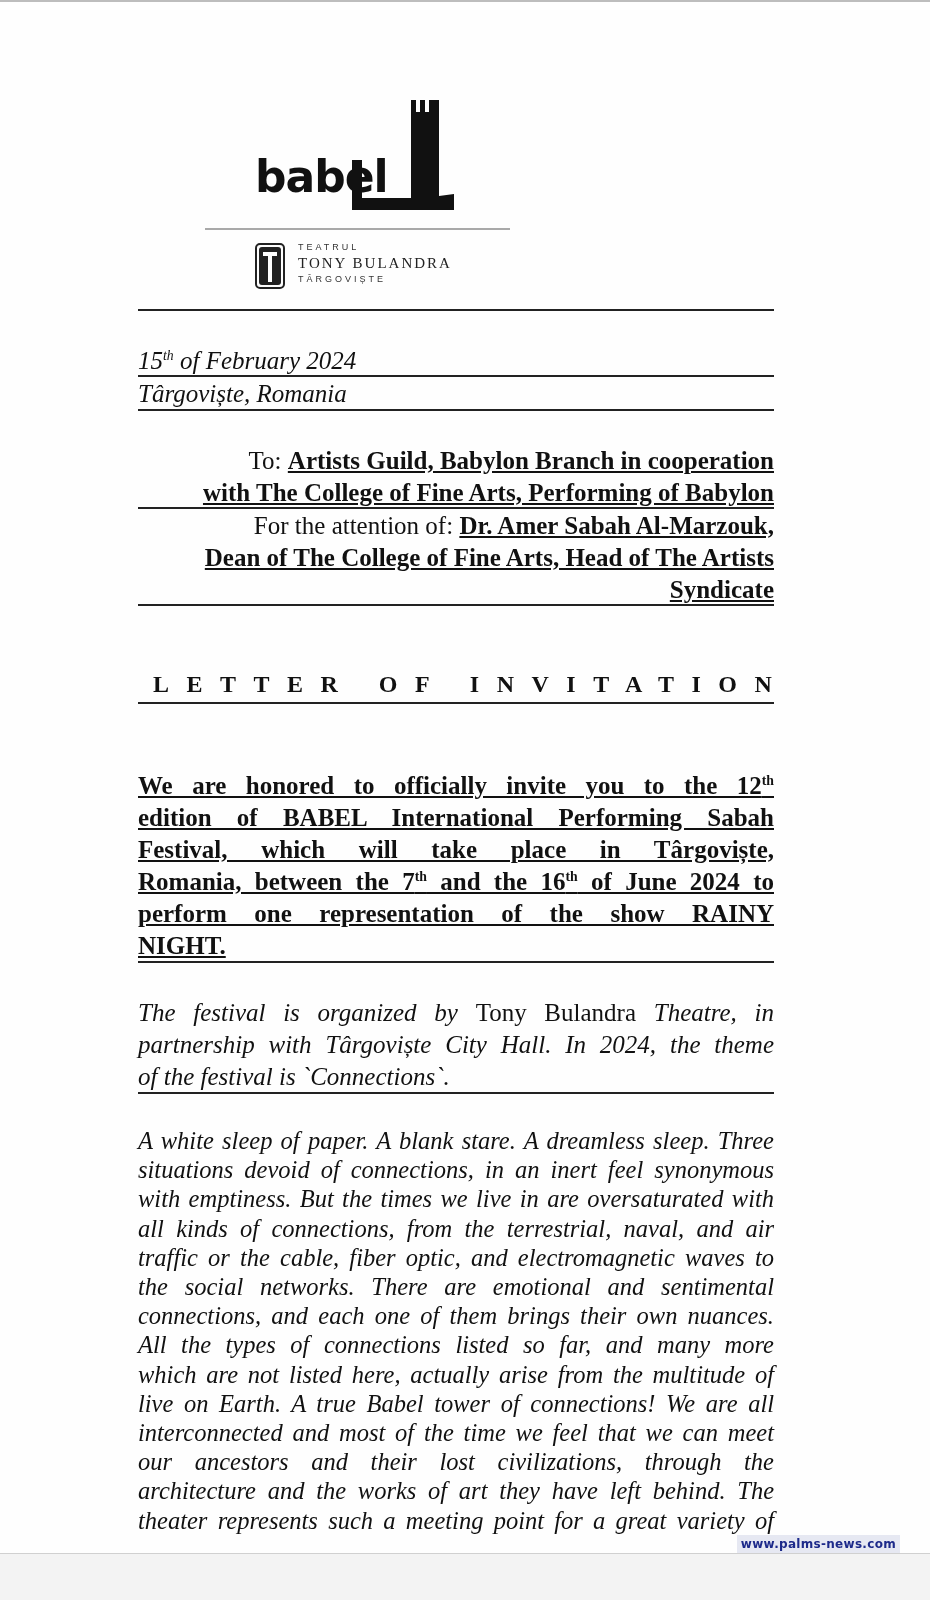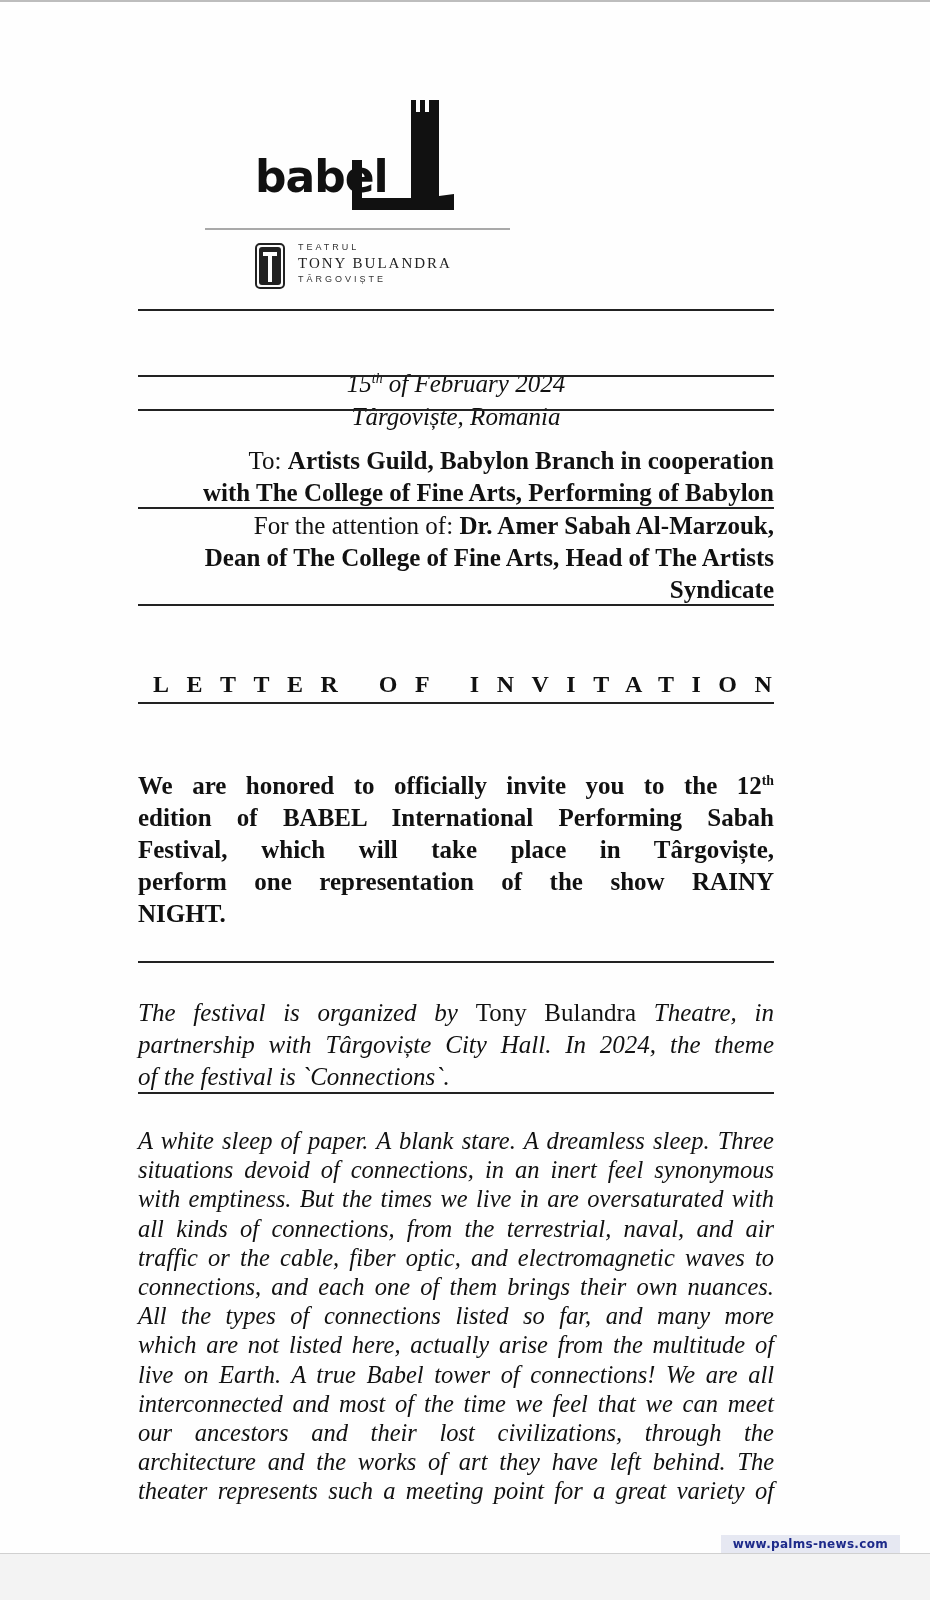--- a/index.html
+++ b/index.html
@@ -19,41 +19,41 @@
     .theatre-mark { position:absolute; left:55px; top:143px; width:30px; height:46px; }
     .theatre-text { position:absolute; left:98px; top:143px; line-height:1; }
     .tt-small { font-family:"Liberation Sans", sans-serif; font-size:9px; letter-spacing:3px; color:#333; }
     .tt-big { font-family:"Liberation Serif", serif; font-size:15px; letter-spacing:2px; color:#222; margin:4px 0 4px; }
 
     .hr { position:absolute; left:138px; width:636px; background:#222; height:2px; }
     .line {
       position:absolute; left:138px; width:636px; font-size:25px; line-height:32px;
       white-space:nowrap;
     }
-    .center { text-align:center;margin-top:23px; }
+    .center { text-align:left; }
     .right { text-align:right; }
     .italic { font-style:italic; }
-    .bold { font-weight:bold; }
+    .bold { font-weight:bold;text-decoration:underline; }
     sup { font-size:55%; line-height:0; vertical-align:super; }
 
     .heading {
       position:absolute; left:138px; width:636px; top:671px; font-size:24px; font-weight:bold;
       letter-spacing:17.5px; white-space:nowrap; padding-left:15px; box-sizing:border-box;
     }
     .just {
       position:absolute; left:138px; width:636px; font-size:25px; line-height:32px;
       text-align:justify; text-align-last:justify; white-space:nowrap;
     }
     .just span.row { display:block; text-align:justify; text-align-last:justify; white-space:normal; }
     .para3 .row { font-style:italic; font-size:24.5px; line-height:29.2px; }
     .last { text-align-last:left !important; }
     .watermark {
       position:absolute; right:30px; top:1535px; background:#e6e8f2;
       color:#1d2a8a; font-family:"DejaVu Sans", sans-serif; font-weight:bold;
-      font-size:12px; padding:2px 12px; letter-spacing:0.3px;
+      font-size:12px; padding:2px 4px; letter-spacing:0.3px;
     }
     .bottombar { position:absolute; left:0; top:1553px; width:930px; height:47px; background:#f3f3f3; border-top:1px solid #d0d0d0; }
   </style>
 </head>
 <body>
 
 <div class="topbar"></div>
 
 <div class="logo">
   <div class="babel-word">babel</div>
@@ -97,38 +97,40 @@
 <div class="line right bold" style="top:574px">Syndicate</div>
 <div class="hr" style="top:604px"></div>
 
 <div class="heading">LETTER OF INVITATION</div>
 <div class="hr" style="top:702px"></div>
 
 <div class="just bold" style="top:770px">
   <span class="row"><span>We are honored to officially invite you to the 12</span><sup>th</sup></span>
   <span class="row">edition of BABEL International Performing Sabah</span>
   <span class="row">Festival, which will take place in Târgoviște,</span>
+  <span class="row"><span>Romania, between the 7</span><sup>th</sup><span> and the 16</span><sup>th</sup><span> of June 2024 to</span></span>
   <span class="row">perform one representation of the show RAINY</span>
   <span class="row last">NIGHT.</span>
 </div>
 <div class="hr" style="top:961px"></div>
 
 <div class="just" style="top:997px">
   <span class="row"><span class="italic">The festival is organized by </span><span>Tony Bulandra</span><span class="italic"> Theatre, in</span></span>
   <span class="row italic">partnership with Târgoviște City Hall. In 2024, the theme</span>
   <span class="row italic last">of the festival is `Connections`.</span>
 </div>
 <div class="hr" style="top:1092px"></div>
 
 <div class="just para3" style="top:1126px">
   <span class="row">A white sleep of paper. A blank stare. A dreamless sleep. Three</span>
   <span class="row">situations devoid of connections, in an inert feel synonymous</span>
   <span class="row">with emptiness. But the times we live in are oversaturated with</span>
   <span class="row">all kinds of connections, from the terrestrial, naval, and air</span>
   <span class="row">traffic or the cable, fiber optic, and electromagnetic waves to</span>
+  <span class="row">the social networks. There are emotional and sentimental</span>
   <span class="row">connections, and each one of them brings their own nuances.</span>
   <span class="row">All the types of connections listed so far, and many more</span>
   <span class="row">which are not listed here, actually arise from the multitude of</span>
   <span class="row">live on Earth. A true Babel tower of connections! We are all</span>
   <span class="row">interconnected and most of the time we feel that we can meet</span>
   <span class="row">our ancestors and their lost civilizations, through the</span>
   <span class="row">architecture and the works of art they have left behind. The</span>
   <span class="row">theater represents such a meeting point for a great variety of</span>
 </div>
 

